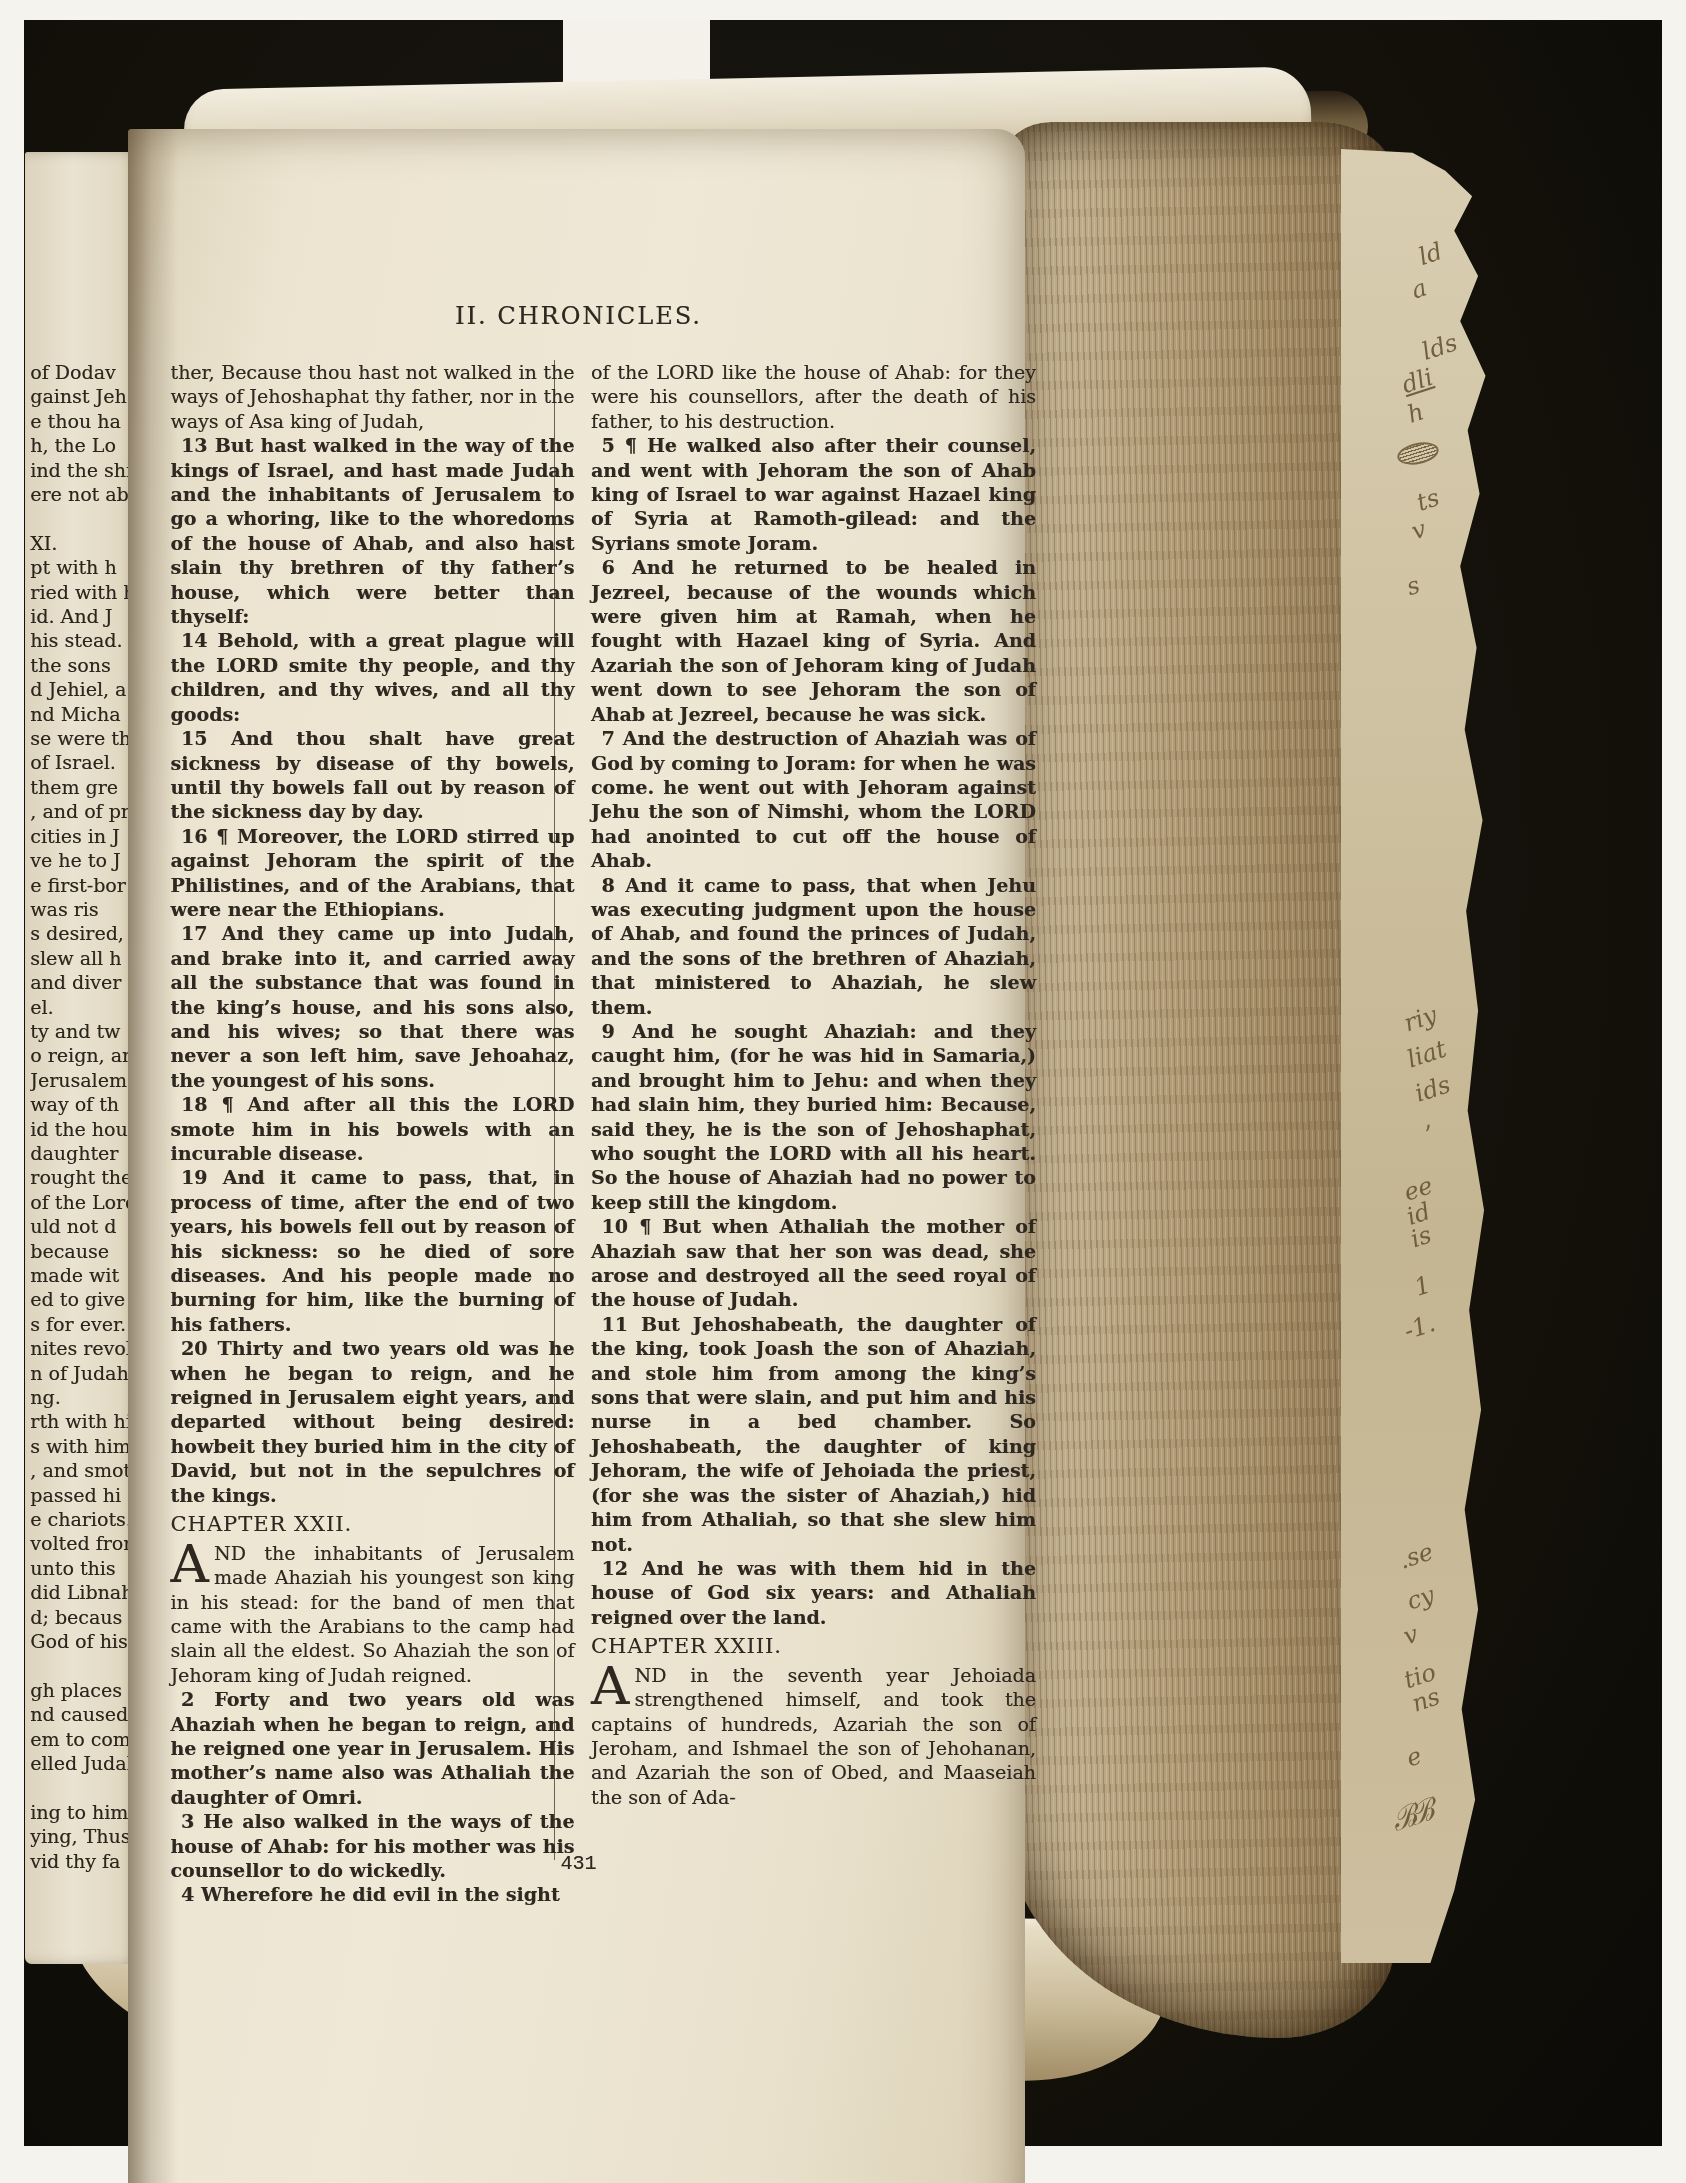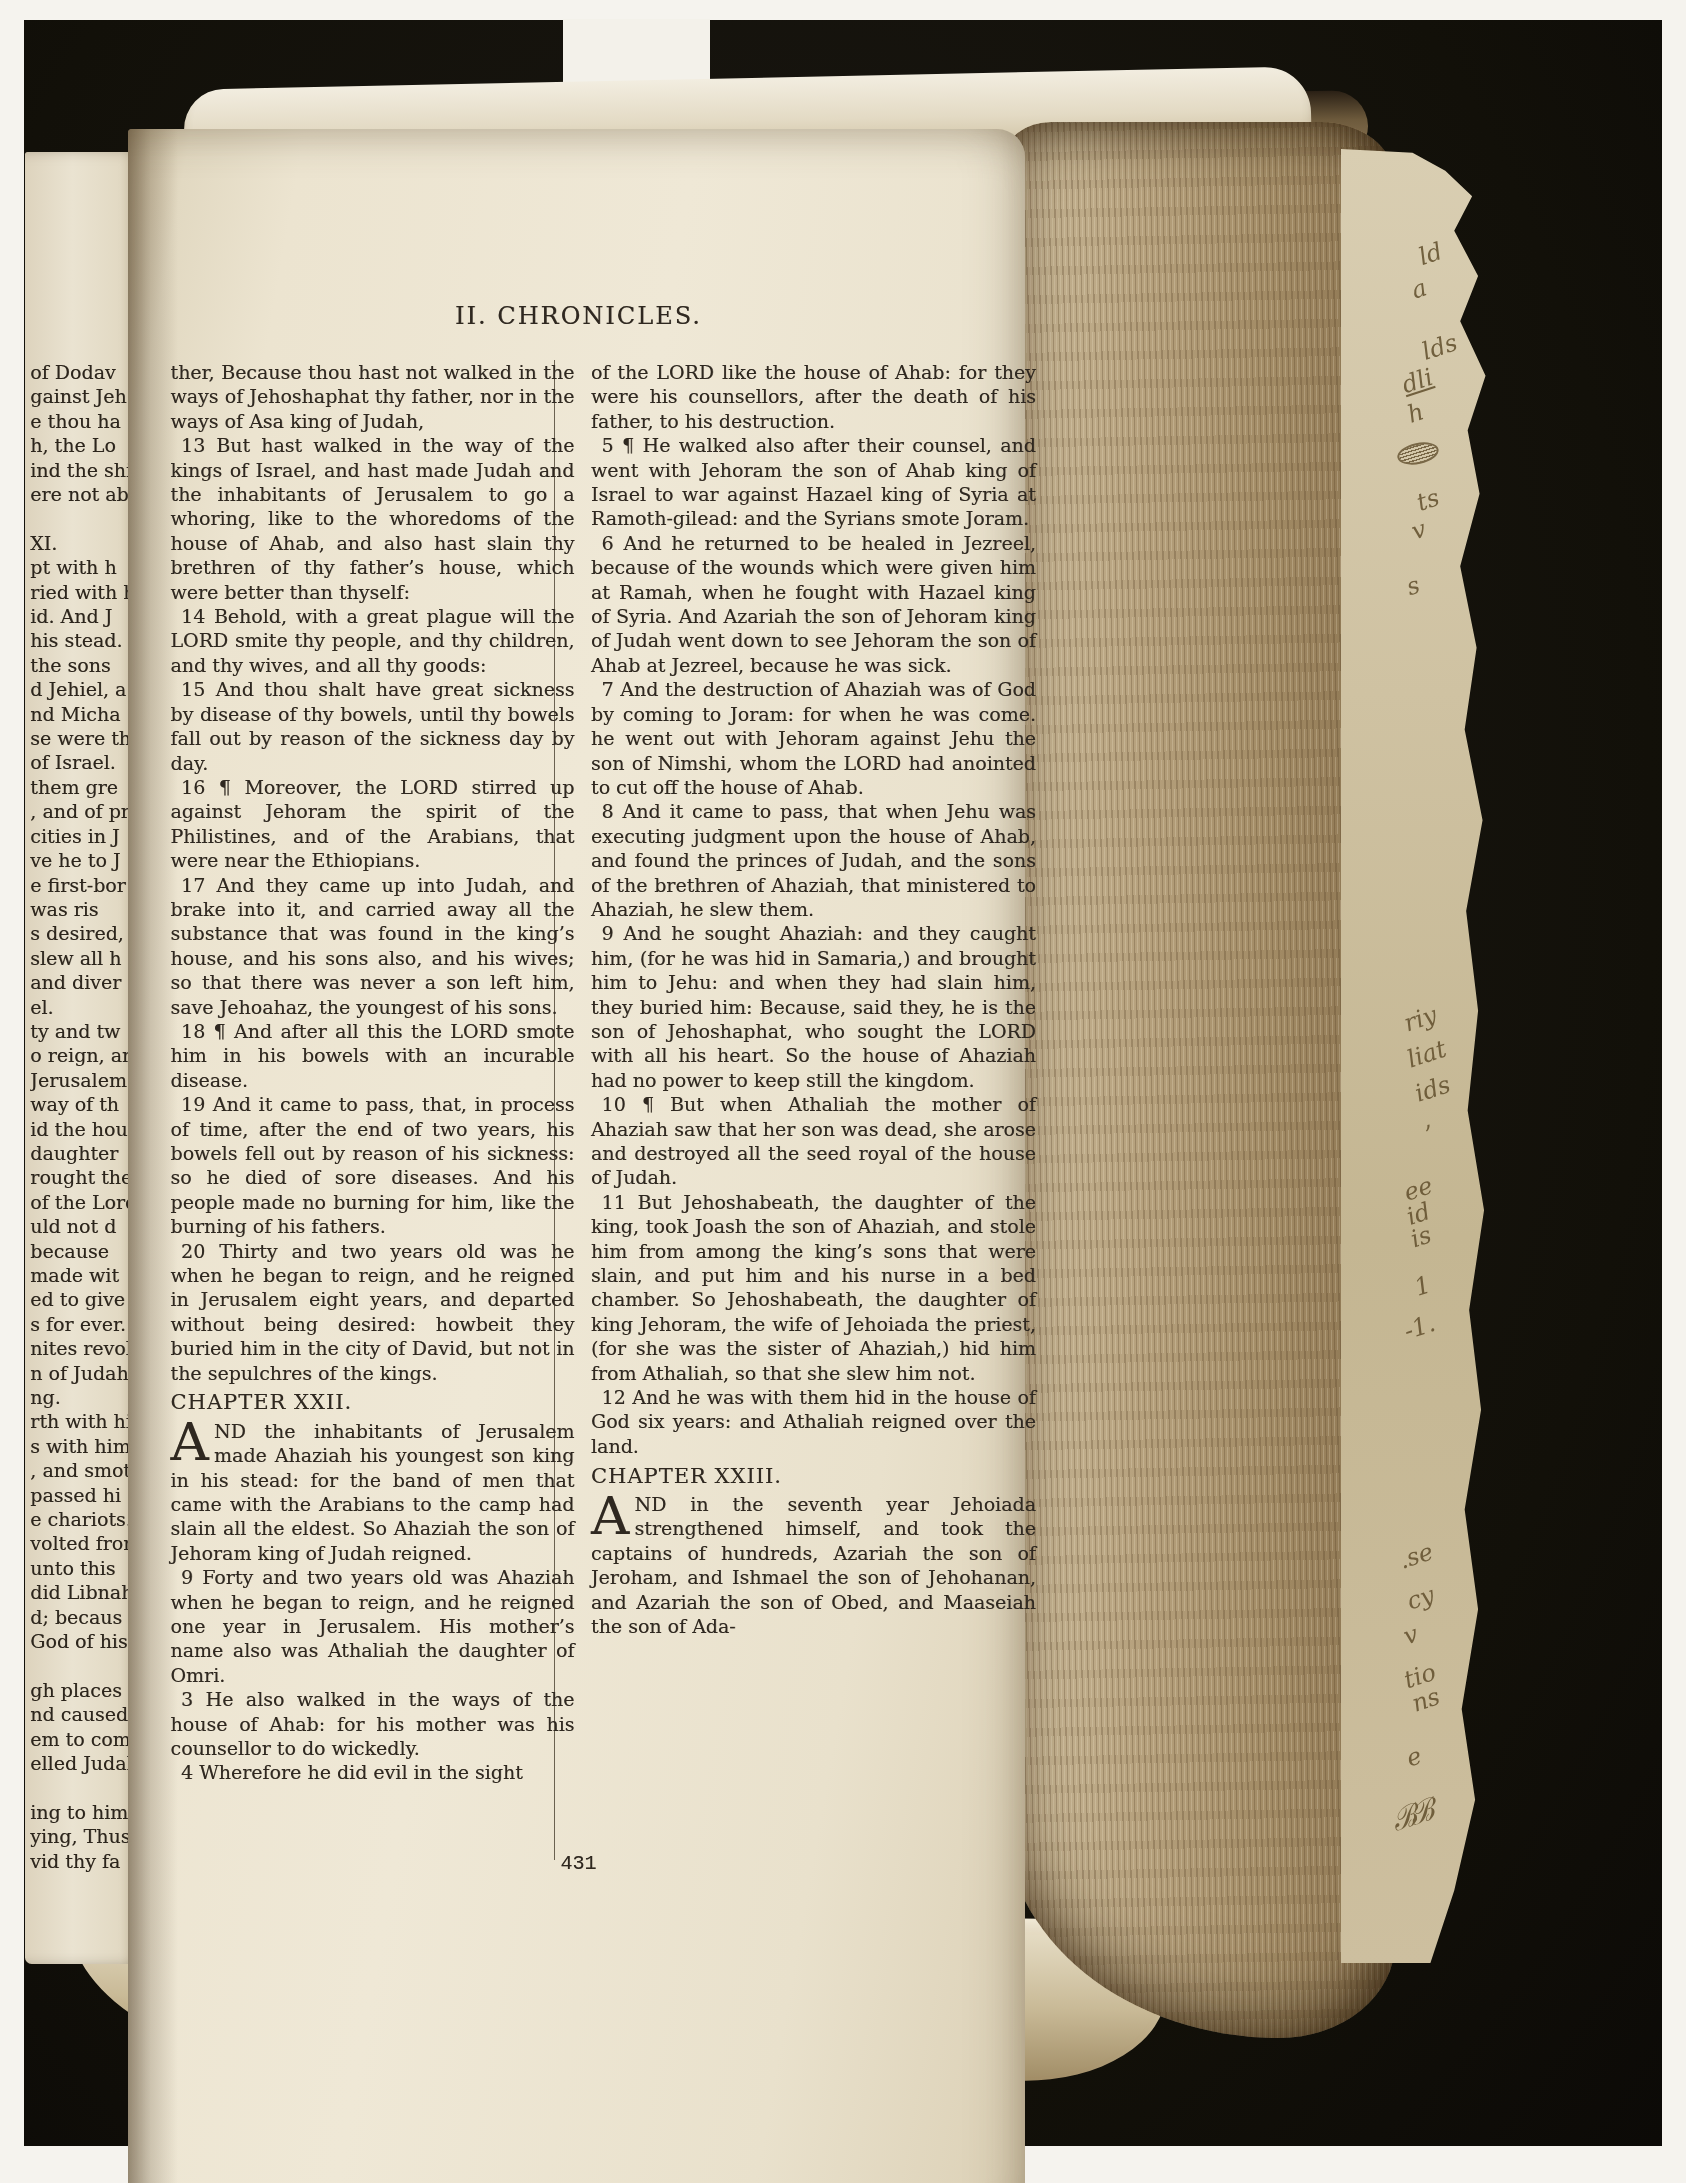--- a/index.html
+++ b/index.html
@@ -126,21 +126,21 @@
     font-size:19px;line-height:24.4px;text-align:justify;
     color:#2f2820;text-shadow:0.3px 0.3px 0.5px rgba(47,40,32,.45);margin-left:28px;
   }
   .col-left{left:14.5px;width:404px;}
   .col-right{left:435px;width:445px;}
   .col-divider{
     position:absolute;left:426px;top:231px;width:1.3px;height:1500px;
     background:rgba(62,52,36,.75);
   }
   .text-col p{margin:0;}
-  .p-verse{text-indent:10.6px;}
+  .p-verse{text-indent:10.6px;font-weight:bold;}
   .p-partial{text-indent:0;}
   .p-first{text-indent:0;}
   .p-chapter{
     text-align:left;text-indent:0;font-size:21px;letter-spacing:1px;
     margin:5.3px 0 4px 0 !important;
   }
   .dropcap{
     float:left;font-size:53px;line-height:41px;padding:2.6px 5.3px 0 0;
   }
   .page-number{
@@ -361,21 +361,21 @@
       <p class="p-verse"><span>18 ¶ And after all this the LORD smote him in his bowels with an incurable disease.</span></p>
 
       <p class="p-verse"><span>19 And it came to pass, that, in process of time, after the end of two years, his bowels fell out by reason of his sickness: so he died of sore diseases. And his people made no burning for him, like the burning of his fathers.</span></p>
 
       <p class="p-verse"><span>20 Thirty and two years old was he when he began to reign, and he reigned in Jerusalem eight years, and departed without being desired: howbeit they buried him in the city of David, but not in the sepulchres of the kings.</span></p>
 
       <p class="p-chapter"><span>CHAPTER XXII.</span></p>
 
       <p class="p-first"><span class="dropcap">A</span><span>ND the inhabitants of Jerusalem made Ahaziah his youngest son king in his stead: for the band of men that came with the Arabians to the camp had slain all the eldest. So Ahaziah the son of Jehoram king of Judah reigned.</span></p>
 
-      <p class="p-verse"><span>9 Forty and two years old was Ahaziah when he began to reign, and he reigned one year in Jerusalem. His mother’s name also was Athaliah the daughter of Omri.</span></p>
+      <p class="p-verse"><span>2 Forty and two years old was Ahaziah when he began to reign, and he reigned one year in Jerusalem. His mother’s name also was Athaliah the daughter of Omri.</span></p>
 
       <p class="p-verse"><span>3 He also walked in the ways of the house of Ahab: for his mother was his counsellor to do wickedly.</span></p>
 
       <p class="p-verse"><span>4 Wherefore he did evil in the sight</span></p>
     </div>
 
   <div class="text-col col-right">
 
       <p class="p-partial"><span>of the LORD like the house of Ahab: for they were his counsellors, after the death of his father, to his destruction.</span></p>
 

